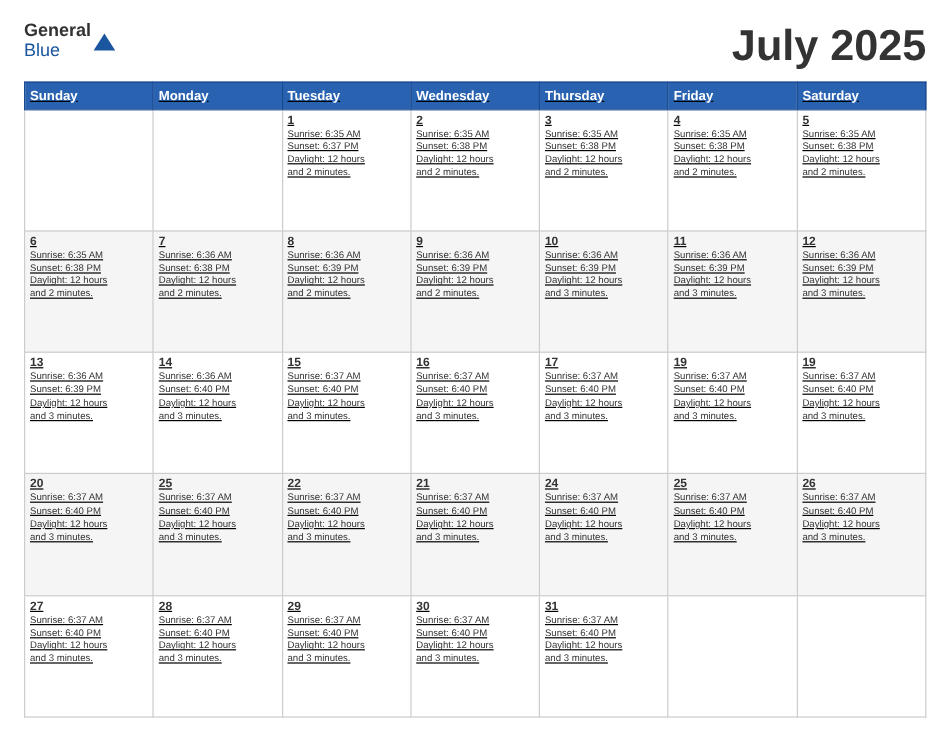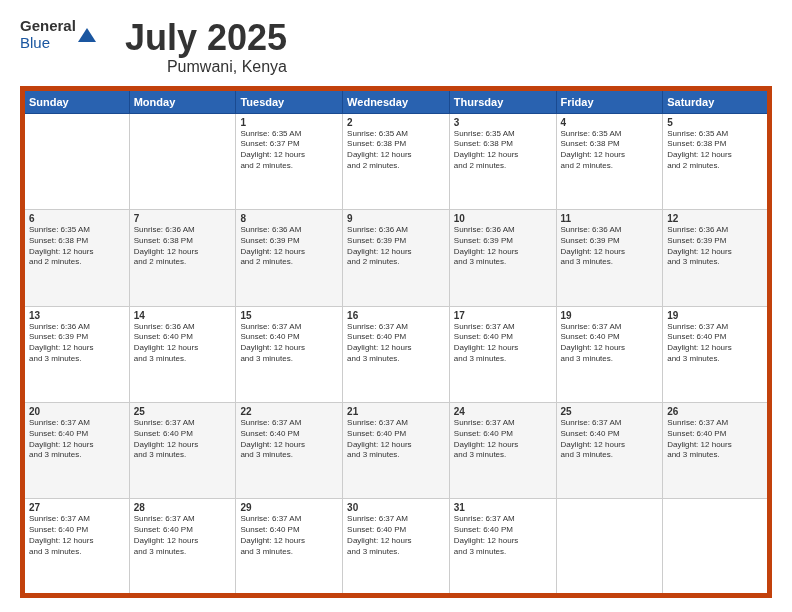--- a/index.html
+++ b/index.html
@@ -12,21 +12,21 @@
     }
     .page {
       width: 792px;
       height: 612px;
       padding: 18px 20px 14px 20px;
       display: flex;
       flex-direction: column;
     }
     .header {
       display: flex;
-      justify-content: flex-start;
+      justify-content: space-between;
       align-items: flex-start;
       margin-bottom: 10px;
     }
     .logo {
       display: flex;
       align-items: center;
     }
     .logo-text {
       display: flex;
       flex-direction: column;
@@ -56,24 +56,25 @@
       font-weight: bold;
       color: #333;
       line-height: 1.1;
     }
     .location-title {
       font-size: 16px;
       color: #333;
     }
     .calendar {
       flex: 1;
-      border: 5px solid #c2410c;
+      border: 1px solid #c2410c;
       border-collapse: collapse;
       width: 100%;
       table-layout: fixed;
+      text-decoration: underline;
     }
     .calendar th {
       background-color: #2962b0;
       color: #fff;
       font-size: 11px;
       font-weight: bold;
       padding: 5px 4px;
       text-align: left;
       border: 1px solid #1a4a90;
     }
@@ -113,21 +114,20 @@
       <div class="logo-text">
         <span class="logo-general">General</span>
         <span class="logo-blue">Blue</span>
       </div>
       <svg class="logo-icon" viewBox="0 0 18 18" xmlns="http://www.w3.org/2000/svg">
         <polygon points="9,2 18,16 0,16" fill="#1a56a0"></polygon>
       </svg>
     </div>
     <div class="title-block">
       <div class="month-title">July 2025</div>
-      <div class="location-title">Pumwani, Kenya</div>
     </div>
   </div>
 
   <table class="calendar">
     <thead>
       <tr>
       <th>Sunday</th>
           <th>Monday</th>
           <th>Tuesday</th>
           <th>Wednesday</th>

